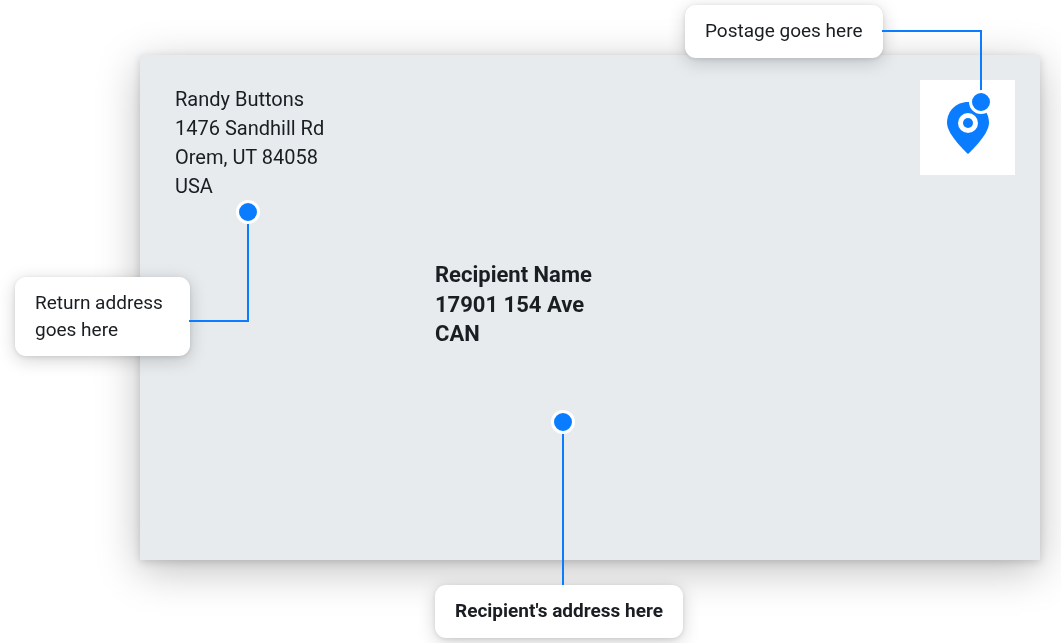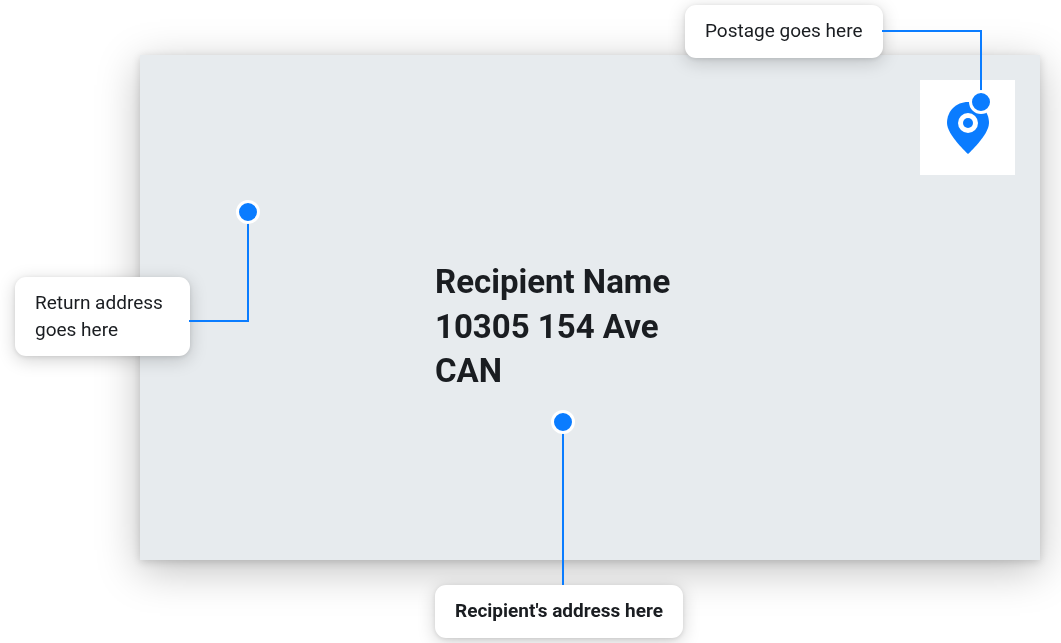--- a/index.html
+++ b/index.html
@@ -25,21 +25,21 @@
       top: 30px;
       font-size: 20px;
       line-height: 1.45;
       color: #1a1d21;
       font-weight: 400;
     }
     .recipient-address {
       position: absolute;
       left: 295px;
       top: 205px;
-      font-size: 33px;
+      font-size: 22px;
       line-height: 1.35;
       color: #1a1d21;
       font-weight: 700;
     }
     .stamp {
       position: absolute;
       right: 25px;
       top: 25px;
       width: 95px;
       height: 95px;
@@ -95,24 +95,30 @@
       background: #0a7cff;
       border-radius: 50%;
       border: 3px solid #fff;
       box-sizing: content-box;
     }
   </style>
 </head>
 <body>
 
 <div class="envelope">
+  <div class="return-address">
+    <div>Randy Buttons</div>
+    <div>1476 Sandhill Rd</div>
+    <div>Orem, UT 84058</div>
+    <div>USA</div>
+  </div>
 
   <div class="recipient-address">
     <div>Recipient Name</div>
-    <div>10305 154 Ave</div>
+    <div>17901 154 Ave</div>
     <div>CAN</div>
   </div>
 
   <div class="stamp">
     <svg width="50" height="56" viewBox="0 0 50 56">
       <path d="M25 2 C13 2 4 11 4 23 C4 35 25 54 25 54 C25 54 46 35 46 23 C46 11 37 2 25 2 Z" fill="#0a7cff"></path>
       <circle cx="25" cy="23" r="10" fill="#fff"></circle>
       <circle cx="25" cy="23" r="5" fill="#0a7cff"></circle>
     </svg>
     <div class="stamp-perforation">

